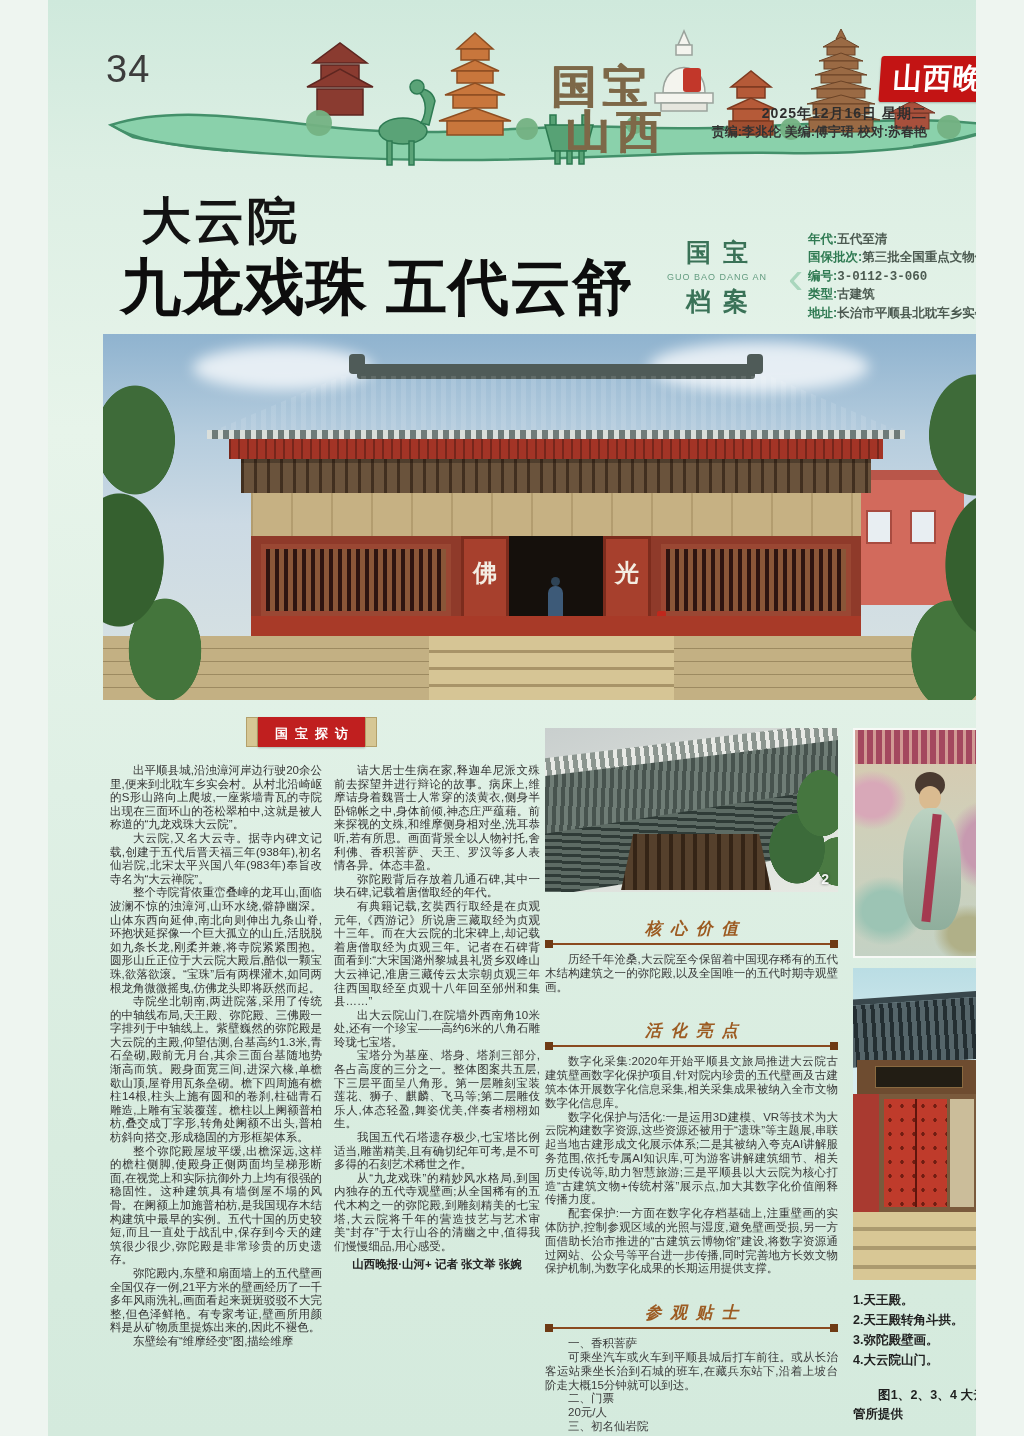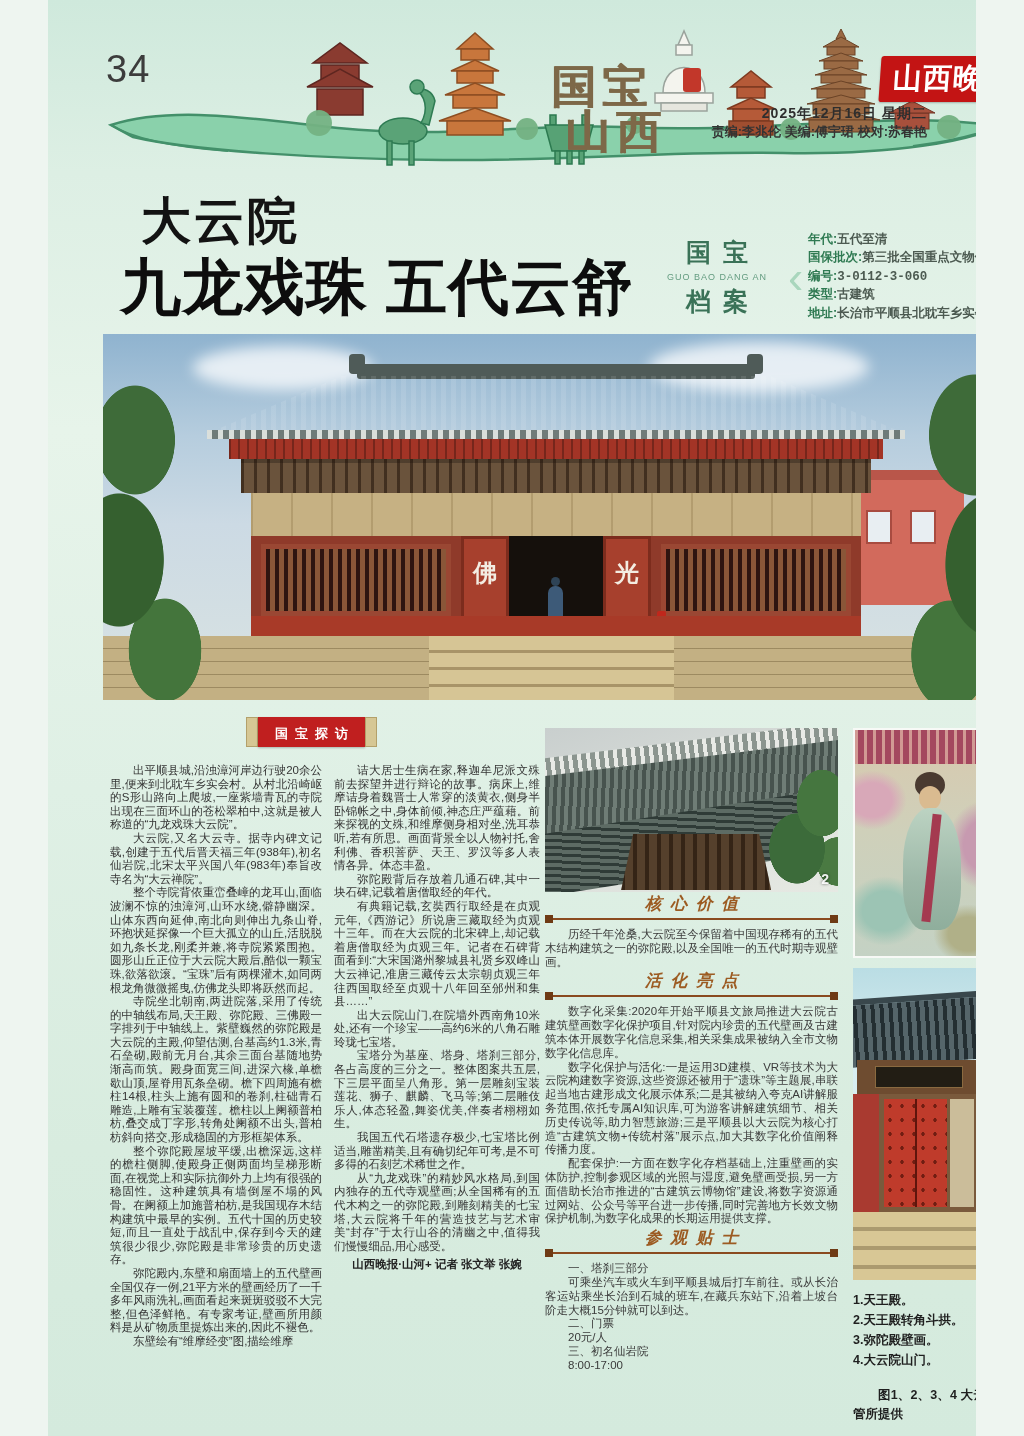--- a/index.html
+++ b/index.html
@@ -98,21 +98,21 @@
     background:repeating-linear-gradient(100deg,#47534e 0 4px,#6f7d76 4px 8px);}
   .p2-rafters{position:absolute;left:-12px;top:86px;width:95%;height:62px;transform:rotate(-9deg);
     background:repeating-linear-gradient(12deg,#2f3b37 0 3px,#5d6b64 3px 7px);}
   .p2-bracket{position:absolute;left:26%;bottom:2px;width:150px;height:56px;background:#55402c;
     clip-path:polygon(8% 0,92% 0,100% 100%,0 100%);
     background-image:repeating-linear-gradient(90deg,rgba(20,8,0,.5) 0 4px,transparent 4px 12px);}
   .p2-tree{position:absolute;right:-14px;top:36px;width:100px;height:130px;
     background:radial-gradient(ellipse 42px 55px at 70% 30%,#45763f 60%,transparent 61%),
       radial-gradient(ellipse 46px 58px at 45% 65%,#3c6b3a 60%,transparent 61%),
       radial-gradient(ellipse 34px 40px at 85% 75%,#4a7a42 60%,transparent 61%);}
-  .sec{margin:1px 0 3px;text-align:center;color:#9c5b22;font-size:16.5px;font-weight:800;
+  .sec{margin:26px 0 3px;text-align:center;color:#9c5b22;font-size:16.5px;font-weight:800;
     font-style:italic;letter-spacing:9px;text-indent:9px;}
   .rule{position:relative;height:2px;background:#8a4a1f;margin:3px 0 8px;}
   .rule::before,.rule::after{content:"";position:absolute;top:-3px;width:8px;height:8px;background:#6e3a14;}
   .rule::before{left:0;} .rule::after{right:0;}
   .sectext{font-size:11.5px;line-height:13.8px;text-align:justify;color:#3a3a3a;}
   .sectext p{text-indent:2em;margin:0;}
 
   
   .col4{position:absolute;left:805px;top:728px;width:158px;}
   .photo3{position:relative;width:158px;height:230px;box-sizing:border-box;border:2px solid #f7f9f6;overflow:hidden;
@@ -354,21 +354,21 @@
     <div class="rule"></div>
     <div class="sectext">
       <p>数字化采集:2020年开始平顺县文旅局推进大云院古建筑壁画数字化保护项目,针对院内珍贵的五代壁画及古建筑本体开展数字化信息采集,相关采集成果被纳入全市文物数字化信息库。</p>
       <p>数字化保护与活化:一是运用3D建模、VR等技术为大云院构建数字资源,这些资源还被用于“遗珠”等主题展,串联起当地古建形成文化展示体系;二是其被纳入夸克AI讲解服务范围,依托专属AI知识库,可为游客讲解建筑细节、相关历史传说等,助力智慧旅游;三是平顺县以大云院为核心打造“古建筑文物+传统村落”展示点,加大其数字化价值阐释传播力度。</p>
       <p>配套保护:一方面在数字化存档基础上,注重壁画的实体防护,控制参观区域的光照与湿度,避免壁画受损,另一方面借助长治市推进的“古建筑云博物馆”建设,将数字资源通过网站、公众号等平台进一步传播,同时完善地方长效文物保护机制,为数字化成果的长期运用提供支撑。</p>
     </div>
 
     <h3 class="sec">参观贴士</h3>
     <div class="rule"></div>
     <div class="sectext">
-      <p>一、塔刹三部分</p>
+      <p>一、香积菩萨</p>
       <p>可乘坐汽车或火车到平顺县城后打车前往。或从长治客运站乘坐长治到石城的班车,在藏兵东站下,沿着上坡台阶走大概15分钟就可以到达。</p>
       <p>二、门票</p>
       <p>20元/人</p>
       <p>三、初名仙岩院</p>
       <p>8:00-17:00</p>
     </div>
   </div>
 
   <div class="col4">
     <div class="photo3">

